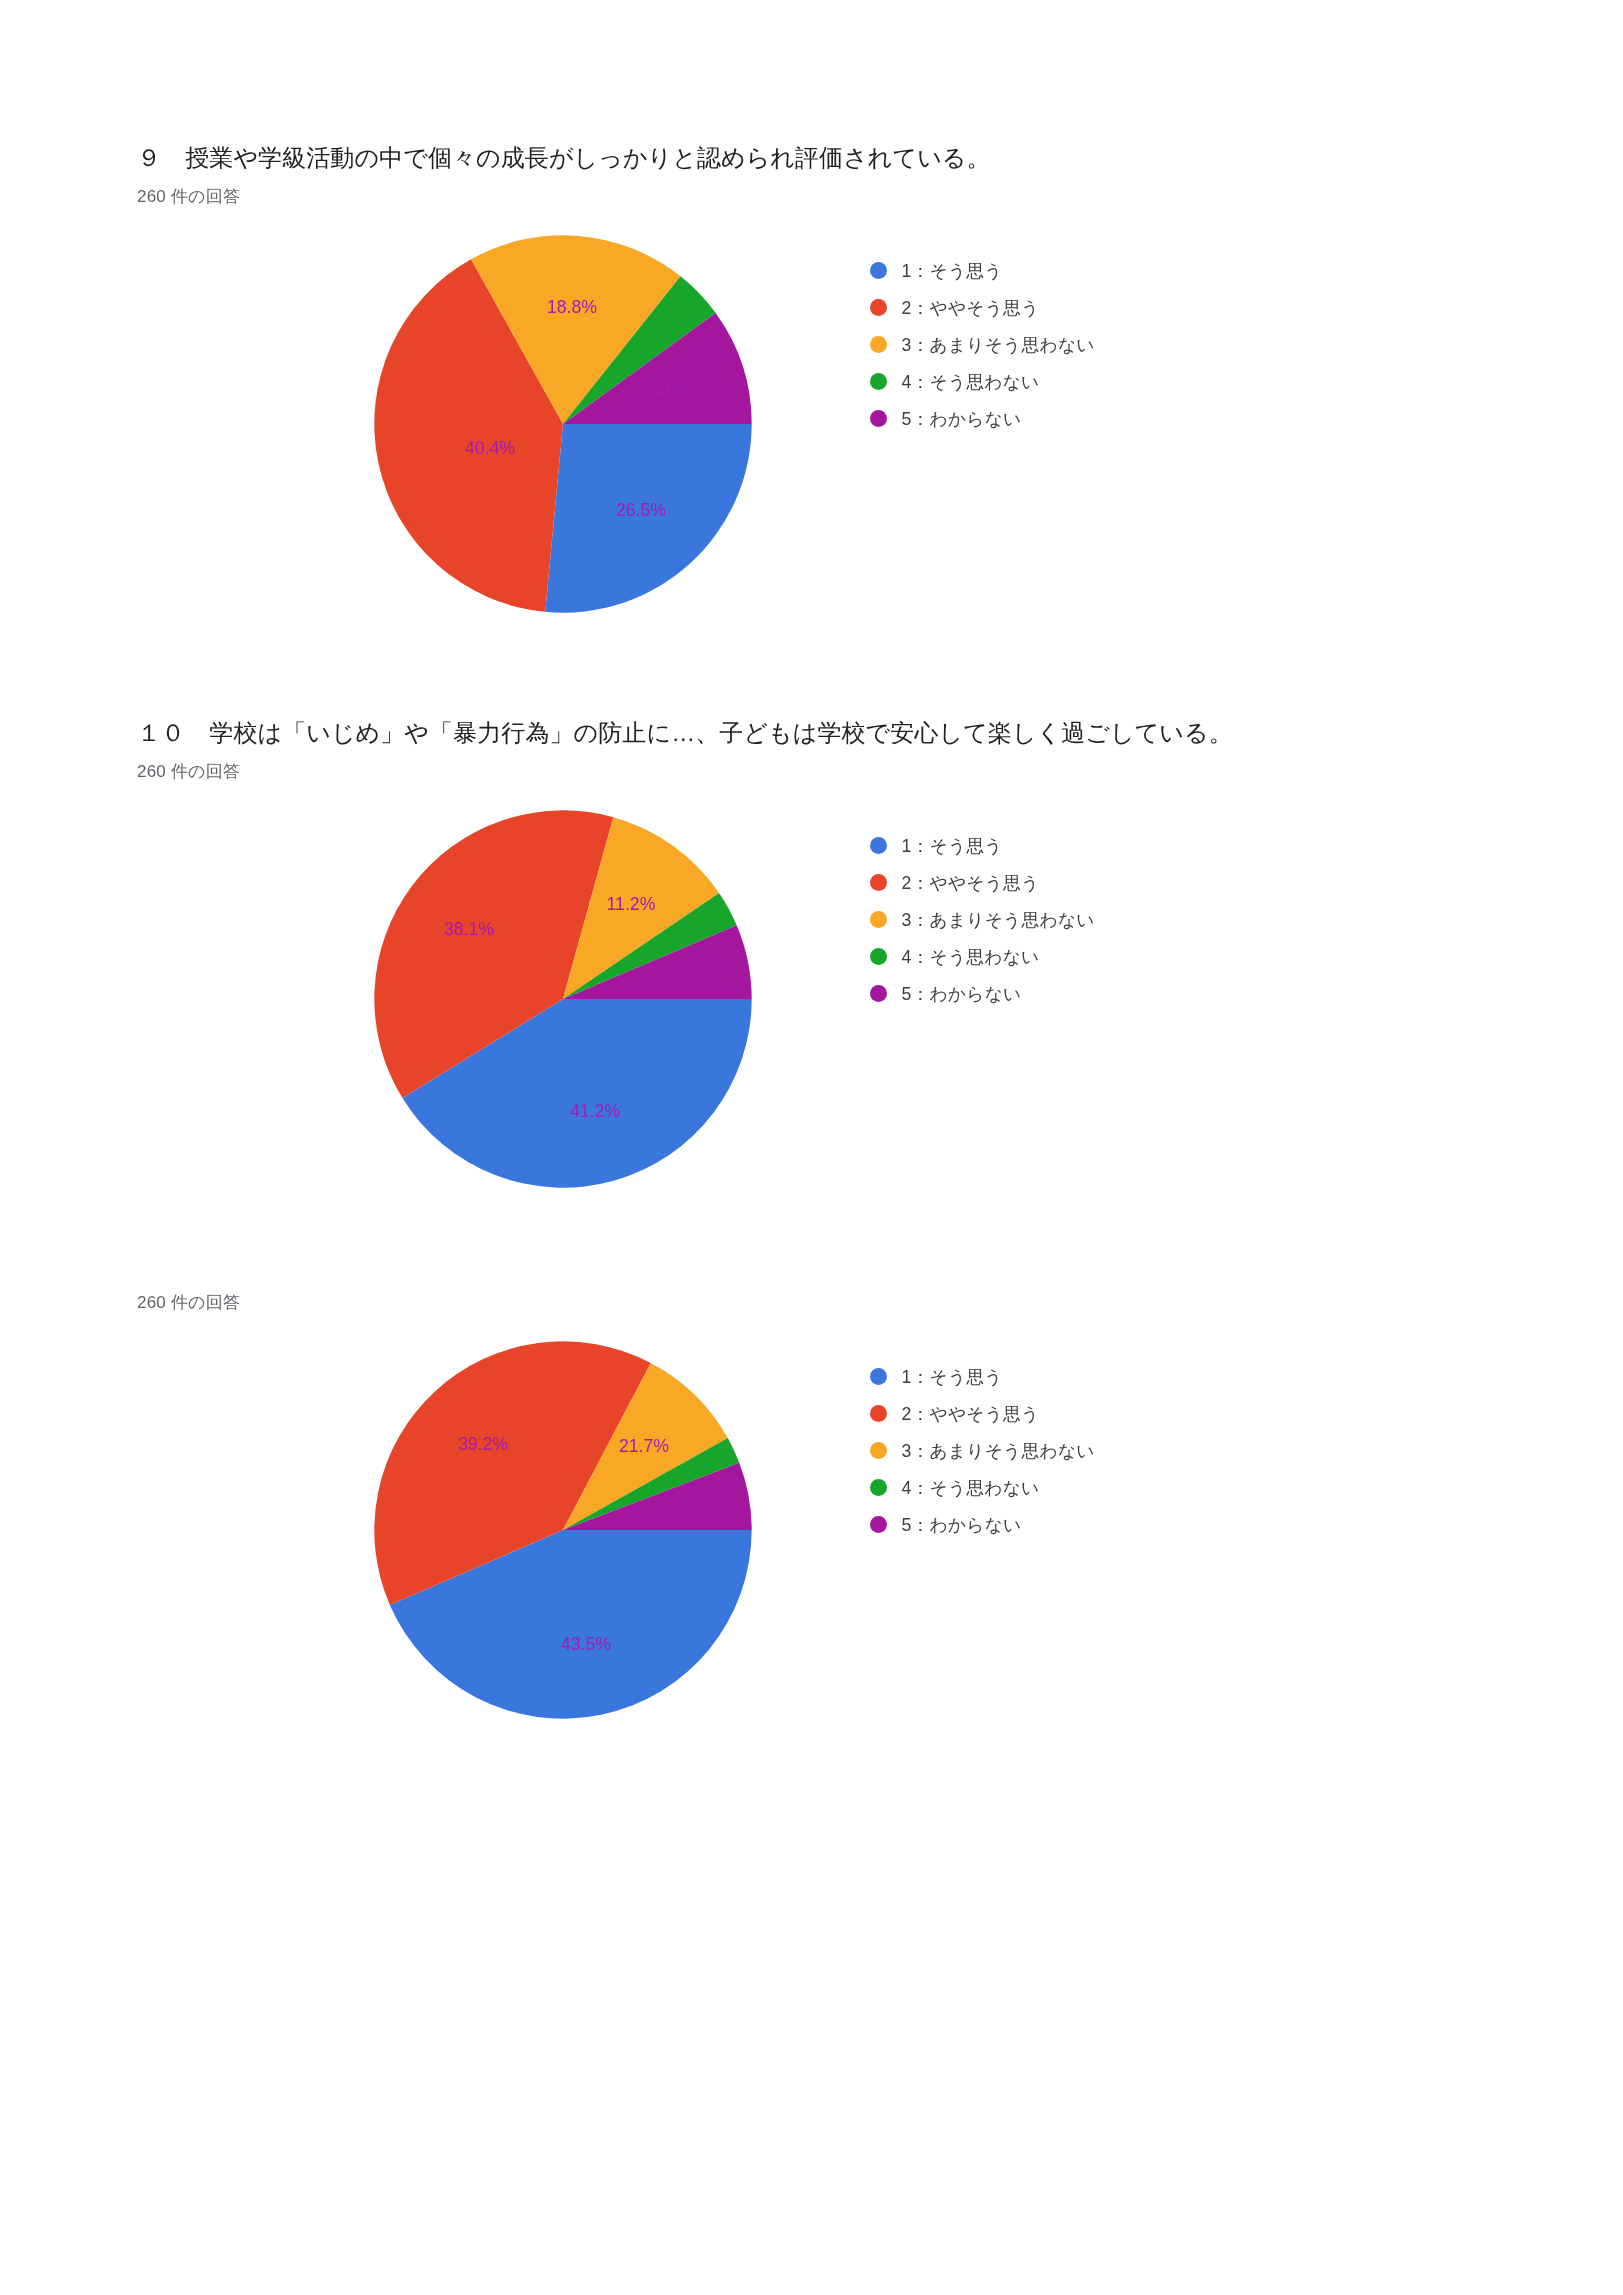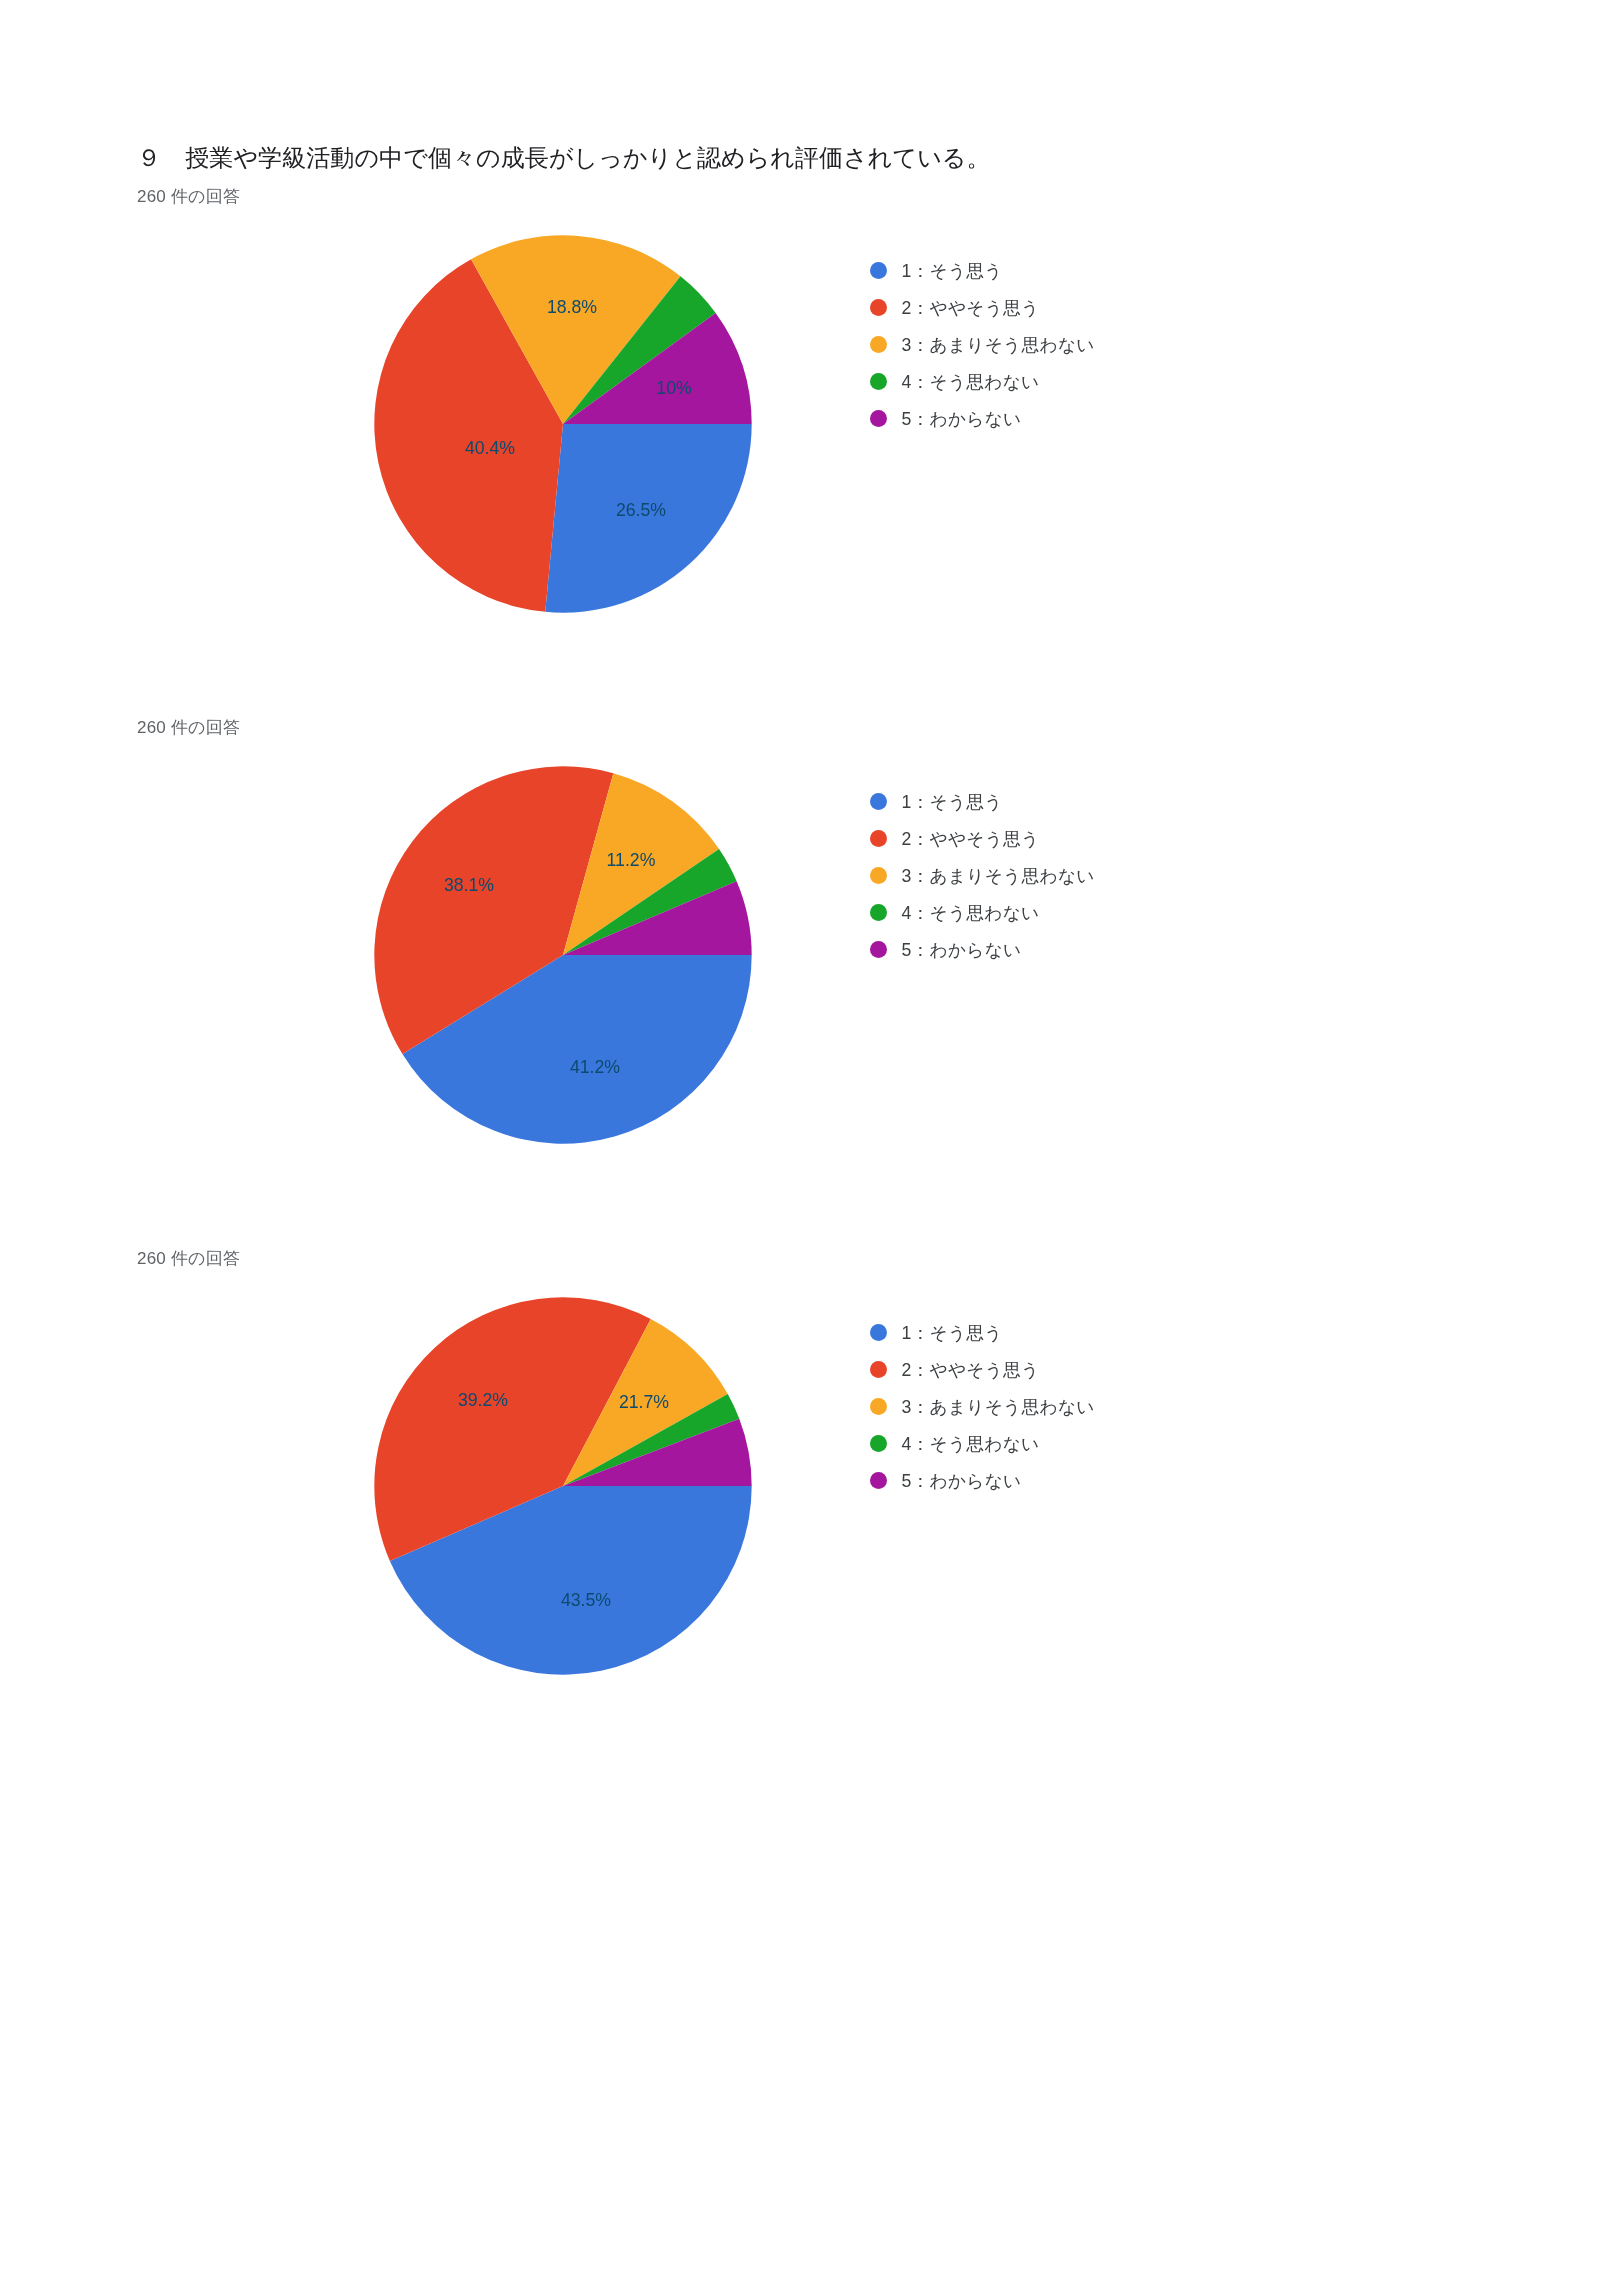--- a/index.html
+++ b/index.html
@@ -56,21 +56,21 @@
   .pie {
     position: absolute;
     left: 0;
     top: 0;
     width: 380px;
     height: 380px;
   }
   .slice-label {
     position: absolute;
     font-size: 17.7px;
-    color: #0c4a6e;
+    color: #a21caf;
     font-family: "Liberation Sans", sans-serif;
     transform: translate(-50%, -50%);
     white-space: nowrap;
     pointer-events: none;
   }
   .legend {
     margin-left: 65px;
     margin-top: 18.3px;
     flex: 0 0 auto;
   }
@@ -138,20 +138,21 @@
           </div>
           <div class="legend-item">
             <span class="legend-dot" style="background: rgb(164, 22, 158);"></span>
             <span class="legend-label">5：わからない</span>
           </div>
         </div>
     </div>
   </div>
 
   <div class="question-block block-2">
+    <div class="q-title">１０　学校は「いじめ」や「暴力行為」の防止に…、子どもは学校で安心して楽しく過ごしている。</div>
     <div class="q-count">260 件の回答</div>
     <div class="chart-row">
       <div class="pie-wrap">
         <svg class="pie" viewBox="0 0 580 580" id="pie-1">
             <path d="M 290 290 L 578.00 290.00 A 288 288 0 0 1 44.91 441.25 Z" fill="#3a77dd"></path>
             <path d="M 290 290 L 44.91 441.25 A 288 288 0 0 1 366.87 12.45 Z" fill="#e8442a"></path>
             <path d="M 290 290 L 366.87 12.45 A 288 288 0 0 1 528.20 128.12 Z" fill="#f9a825"></path>
             <path d="M 290 290 L 528.20 128.12 A 288 288 0 0 1 555.03 177.28 Z" fill="#17a52a"></path>
             <path d="M 290 290 L 555.03 177.28 A 288 288 0 0 1 578.00 290.00 Z" fill="#a4169e"></path>
           </svg>

